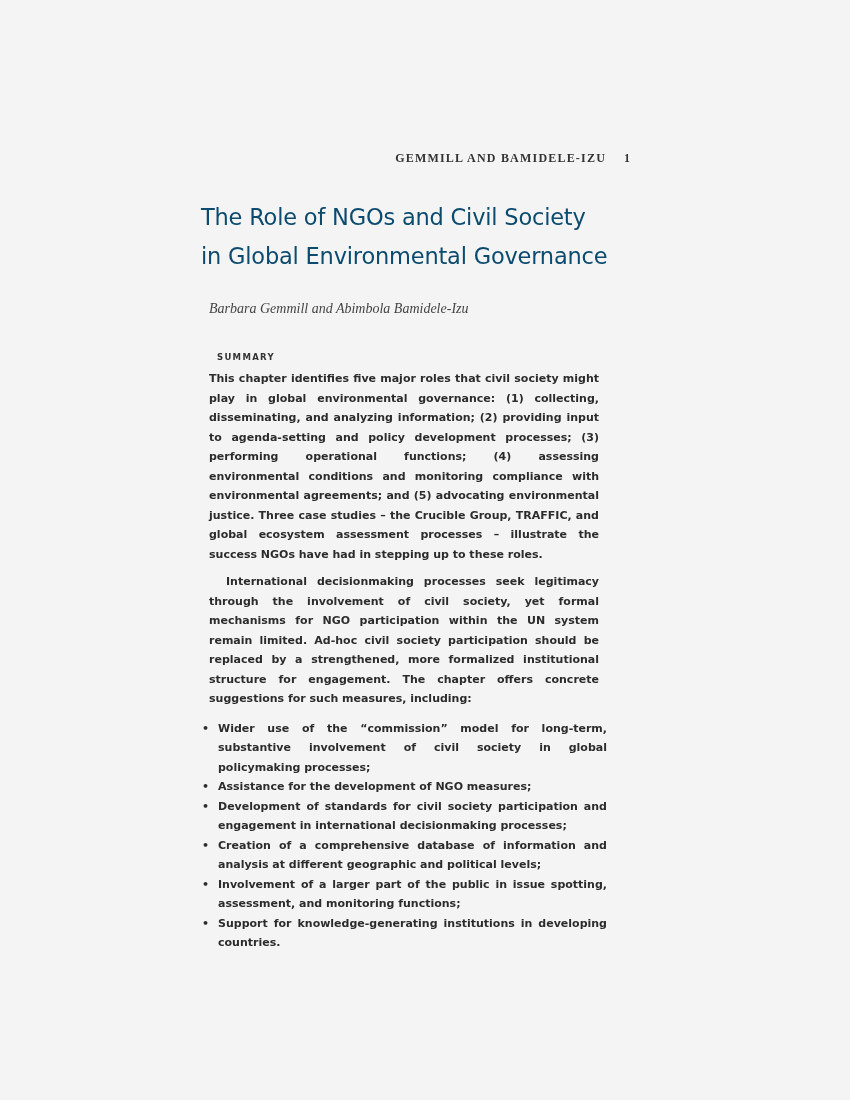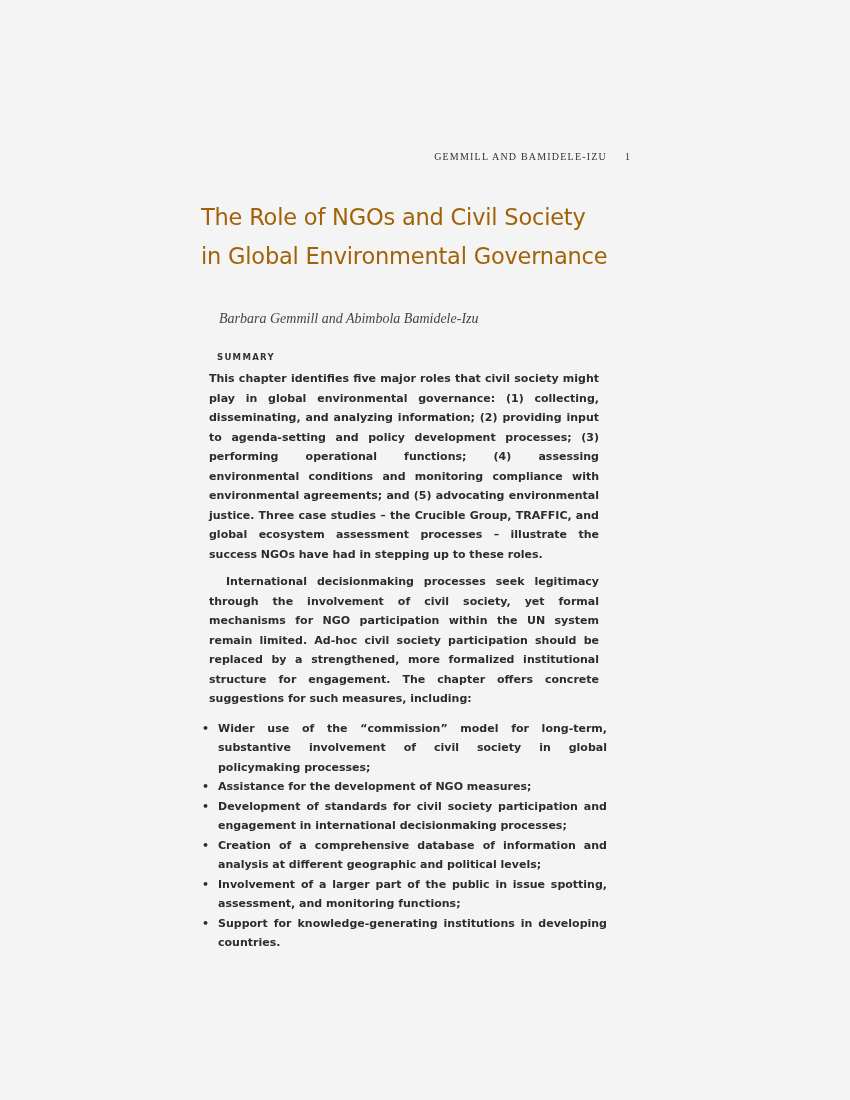--- a/index.html
+++ b/index.html
@@ -14,52 +14,53 @@
       overflow: hidden;
       color: #2a2a2a;
     }
     .running-head {
       position: absolute;
       top: 151px;
       left: 200px;
       width: 430px;
       text-align: right;
       font-family: "Liberation Serif", serif;
-      font-size: 10px;
+      font-size: 12px;
       letter-spacing: 1.2px;
       text-transform: uppercase;
       color: #333;
+      font-weight: bold;
     }
     .running-head .page-num {
       display: inline-block;
       margin-left: 18px;
       letter-spacing: 0;
     }
     .title {
       position: absolute;
       top: 198px;
       left: 201px;
       width: 430px;
       font-family: "DejaVu Sans", sans-serif;
       font-size: 22.5px;
       line-height: 39px;
       font-weight: normal;
       margin: 0;
-      color: #a16207;
+      color: #0c4a6e;
       letter-spacing: -0.2px;
     }
     .authors {
       position: absolute;
       top: 293px;
       left: 201px;
       font-family: "Liberation Serif", serif;
       font-style: italic;
       font-size: 14px;
       color: #444;
-      margin: 18px;
+      margin: 8px;
     }
     .section-heading {
       position: absolute;
       top: 336px;
       left: 201px;
       font-family: "DejaVu Sans", sans-serif;
       font-weight: bold;
       font-size: 8.5px;
       letter-spacing: 1.3px;
       text-transform: uppercase;

